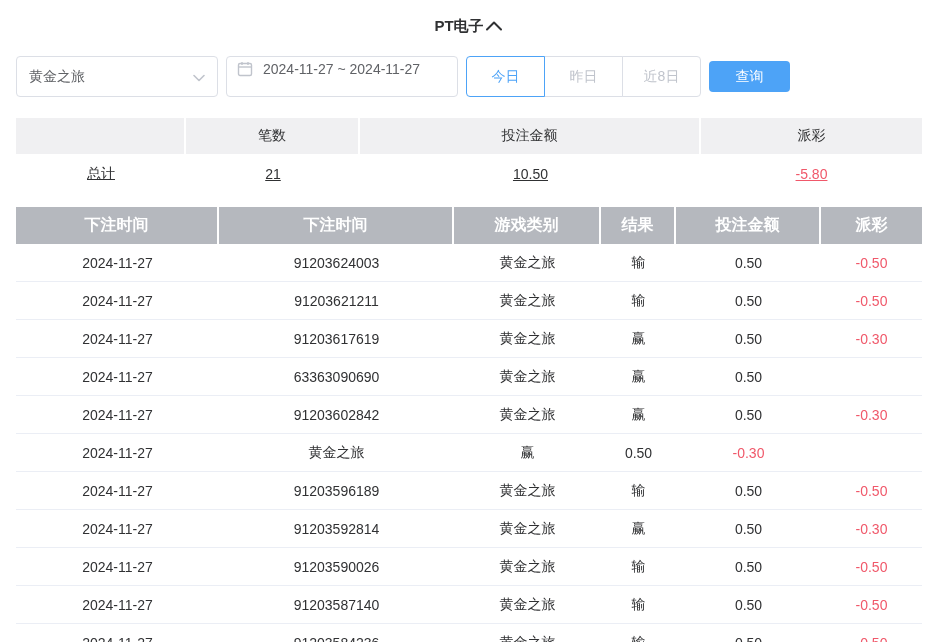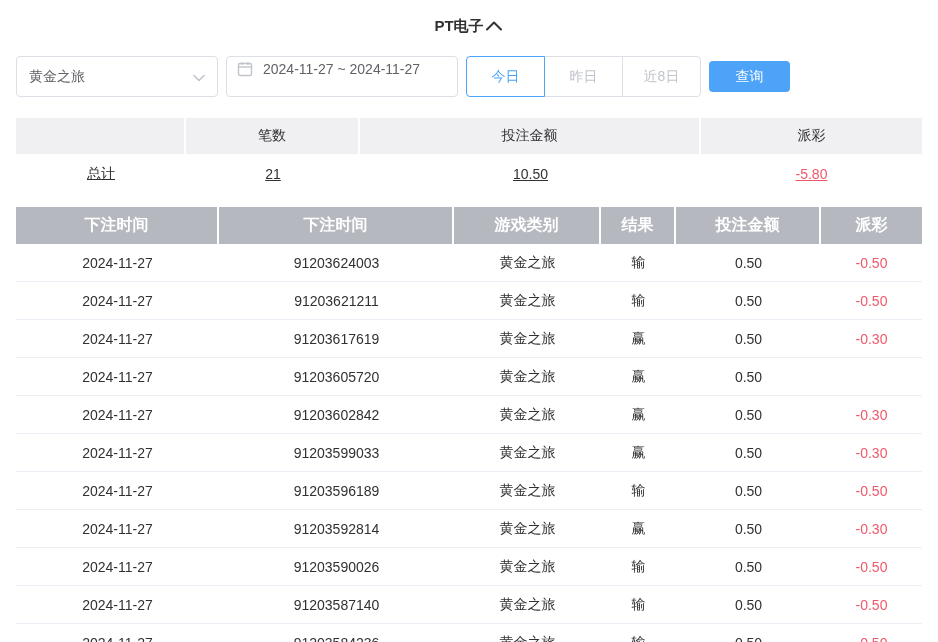--- a/index.html
+++ b/index.html
@@ -178,36 +178,35 @@
         <div class="trow">
           <div class="tcell">2024-11-27</div>
           <div class="tcell">91203617619</div>
           <div class="tcell">黄金之旅</div>
           <div class="tcell">赢</div>
           <div class="tcell">0.50</div>
           <div class="tcell neg">-0.30</div>
         </div>
         <div class="trow">
           <div class="tcell">2024-11-27</div>
-          <div class="tcell">91203605720</div>
+          <div class="tcell">63363090690</div>
           <div class="tcell">黄金之旅</div>
           <div class="tcell">赢</div>
           <div class="tcell">0.50</div>
         </div>
         <div class="trow">
           <div class="tcell">2024-11-27</div>
           <div class="tcell">91203602842</div>
           <div class="tcell">黄金之旅</div>
           <div class="tcell">赢</div>
           <div class="tcell">0.50</div>
           <div class="tcell neg">-0.30</div>
         </div>
         <div class="trow">
           <div class="tcell">2024-11-27</div>
-          <div class="tcell">91203599033</div>
           <div class="tcell">黄金之旅</div>
           <div class="tcell">赢</div>
           <div class="tcell">0.50</div>
           <div class="tcell neg">-0.30</div>
         </div>
         <div class="trow">
           <div class="tcell">2024-11-27</div>
           <div class="tcell">91203596189</div>
           <div class="tcell">黄金之旅</div>
           <div class="tcell">输</div>

